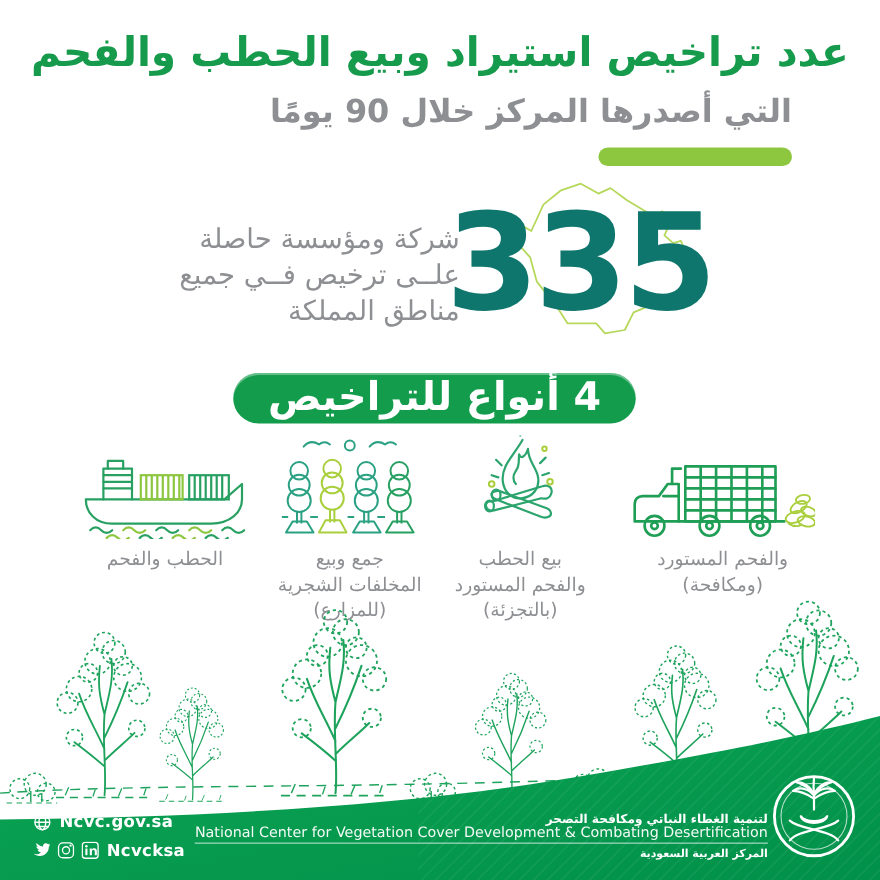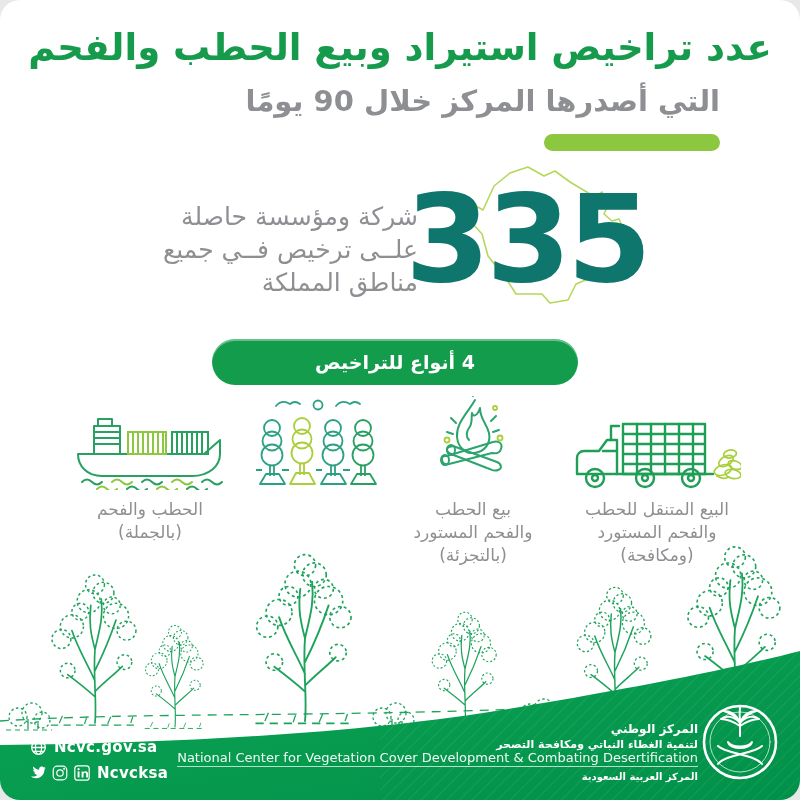--- a/index.html
+++ b/index.html
@@ -1,21 +1,20 @@
 <!DOCTYPE html>
 <html><head>
 <meta charset="utf-8">
 <style>
   * { margin:0; padding:0; box-sizing:border-box; }
   html,body { background:#e8e8e8; }
   .page {
     position:relative; width:800px; height:800px; margin:0 auto;
     background:#ffffff; overflow:hidden;
     font-family:"DejaVu Sans", sans-serif;
-    border-radius:20px;
   }
   
   .title {
     position:absolute; top:26px; left:0; right:0;
     direction:rtl; text-align:center;
     font-size:37px; font-weight:bold; color:#169a4c; letter-spacing:0;
   }
   .subtitle {
     position:absolute; top:84px; left:0; right:80px;
     direction:rtl; text-align:right;
@@ -35,21 +34,21 @@
     position:absolute; top:200px; right:382px;
     direction:rtl; text-align:right;
     font-size:25px; line-height:33px; color:#8d8f92;
   }
   
   .pill {
     position:absolute; top:339px; left:212px;
     width:366px; height:46px; border-radius:23px;
     background:#149c4d; color:#ffffff;
     direction:rtl; text-align:center;
-    font-size:19px; font-weight:bold; line-height:46px;
+    font-size:36px; font-weight:bold; line-height:46px;
     box-shadow:inset 0 2px 0 rgba(255,255,255,.35);
   }
   
   .type-col { position:absolute; top:396px; text-align:center; }
   .type-col .icon-box { height:94px; display:flex; align-items:flex-end; justify-content:center; }
   .type-label {
     margin-top:8px; direction:rtl;
     font-size:17px; line-height:23px; color:#8d8f92;
   }
   .col-1 { left:40px;  width:220px; }
@@ -120,21 +119,20 @@
           <path stroke="#27a062" d="M132,68 q5,-5 10,0 q5,5 10,0"></path>
           <path stroke="#8dc63f" d="M27,75 q5,-5 10,0 q5,5 10,0"></path>
           <path stroke="#27a062" d="M57,75 q5,-5 10,0 q5,5 10,0"></path>
           <path stroke="#8dc63f" d="M87,75 q5,-5 10,0 q5,5 10,0"></path>
           <path stroke="#27a062" d="M117,75 q5,-5 10,0 q5,5 10,0"></path>
         </g>
       </svg>
     </div>
     <div class="type-label">
       <div>الحطب والفحم</div>
-      <div>(بالجملة)</div>
     </div>
   </div>
 
   <div class="type-col col-2">
     <div class="icon-box">
       <svg width="124" height="92" viewBox="0 0 124 92">
         <g fill="none" stroke="#2ba183" stroke-width="1.8" stroke-linecap="round">
           <path d="M20,8 q6,-7 14,-2 q5,-4 10,0"></path>
           <path d="M80,8 q6,-7 14,-2 q5,-4 10,0"></path>
           <circle cx="62" cy="7" r="4.5"></circle>
@@ -165,20 +163,25 @@
           </g>
           <g stroke="#27a062">
             <circle cx="107" cy="30" r="8"></circle>
               <circle cx="107" cy="43" r="9.5"></circle>
               <circle cx="107" cy="57" r="10.5"></circle>
             <path d="M105,67 V78 M109,67 V78"></path>
             <path d="M95,86 L101,76 H114 L120,86 Z"></path>
           </g>
         </g>
       </svg>
+    </div>
+    <div class="type-label">
+      <div>جمع وبيع</div>
+      <div>المخلفات الشجرية</div>
+      <div>(للمزارع)</div>
     </div>
   </div>
 
   <div class="type-col col-3">
     <div class="icon-box">
       <svg width="100" height="94" viewBox="0 0 100 94">
         <g fill="none" stroke="#2ba46d" stroke-width="2" stroke-linecap="round" stroke-linejoin="round">
           <path d="M52,4 C44,18 33,27 34,41 C35,52 43,58 51,57 C62,56 68,47 66,37 C64,28 57,23 57,12 C55,19 50,22 49,17 C48,22 50,27 46,32 C43,36 43,41 46,44"></path>
           <path d="M24,60 L70,46 C76,44 80,48 78,53 C77,57 73,58 69,57 L26,68 C21,69 18,66 19,62 C20,59 22,60 24,60 Z"></path>
           <ellipse cx="22" cy="64" rx="4" ry="5"></ellipse>
@@ -222,21 +225,20 @@
           <ellipse cx="150" cy="52" rx="9" ry="5" transform="rotate(-18 150 52)"></ellipse>
           <ellipse cx="160" cy="56" rx="8" ry="4.5" transform="rotate(12 160 56)"></ellipse>
           <ellipse cx="153" cy="43" rx="8" ry="4.5" transform="rotate(-30 153 43)"></ellipse>
           <ellipse cx="162" cy="47" rx="7" ry="4" transform="rotate(20 162 47)"></ellipse>
           <ellipse cx="157" cy="36" rx="6.5" ry="4" transform="rotate(-10 157 36)"></ellipse>
           <path d="M144,58 q6,4 12,1"></path>
         </g>
       </svg>
     </div>
     <div class="type-label">
-      <div>البيع المتنقل للحطب</div>
       <div>والفحم المستورد</div>
       <div>(ومكافحة)</div>
     </div>
   </div>
 
   <svg class="trees-band" viewBox="0 0 800 192">
     <defs>
       <g id="tree">
         <g fill="none" stroke="#1ea35c" stroke-width="1.6" stroke-linecap="round">
           <path d="M0,0 C2,-20 -2,-45 0,-70 M0,-40 C-8,-58 -16,-70 -22,-88 M0,-50 C8,-66 14,-80 20,-98 M0,-70 C-4,-85 -6,-95 -4,-112 M0,-70 C4,-88 8,-100 6,-118 M0,-25 C-10,-34 -18,-40 -26,-46 M0,-30 C10,-40 18,-46 26,-54"></path>
@@ -326,21 +328,20 @@
           <rect x="4.5" y="8" width="2.4" height="7.5" fill="#ffffff"></rect>
           <circle cx="5.7" cy="5.3" r="1.4" fill="#ffffff"></circle>
           <path d="M9.5,15.5 V8 h2.3 v1.2 c.6-.9 1.6-1.4 2.8-1.4 2,0 3,1.3 3,3.4 v4.3 h-2.4 v-3.9 c0-1.1-.5-1.8-1.5-1.8 -1,0-1.8.7-1.8,1.9 v3.8 Z" fill="#ffffff"></path>
         </svg>
       </span>
       <span class="txt">Ncvcksa</span>
     </div>
   </div>
 
   <div class="footer-right">
-    <div class="org-ar1">المركز الوطني</div>
     <div class="org-ar2">لتنمية الغطاء النباتي ومكافحة التصحر</div>
     <div class="org-en">National Center for Vegetation Cover Development &amp; Combating Desertification</div>
     <div class="org-div"></div>
     <div class="org-country">المركز العربية السعودية</div>
   </div>
 
   <svg class="footer-logo" viewBox="0 0 80 80">
     <g fill="none" stroke="#ffffff" stroke-linecap="round" stroke-linejoin="round">
       <circle cx="40" cy="40" r="36" stroke-width="2.6"></circle>
       <circle cx="40" cy="40" r="30" stroke-width="1" opacity="0.7"></circle>

